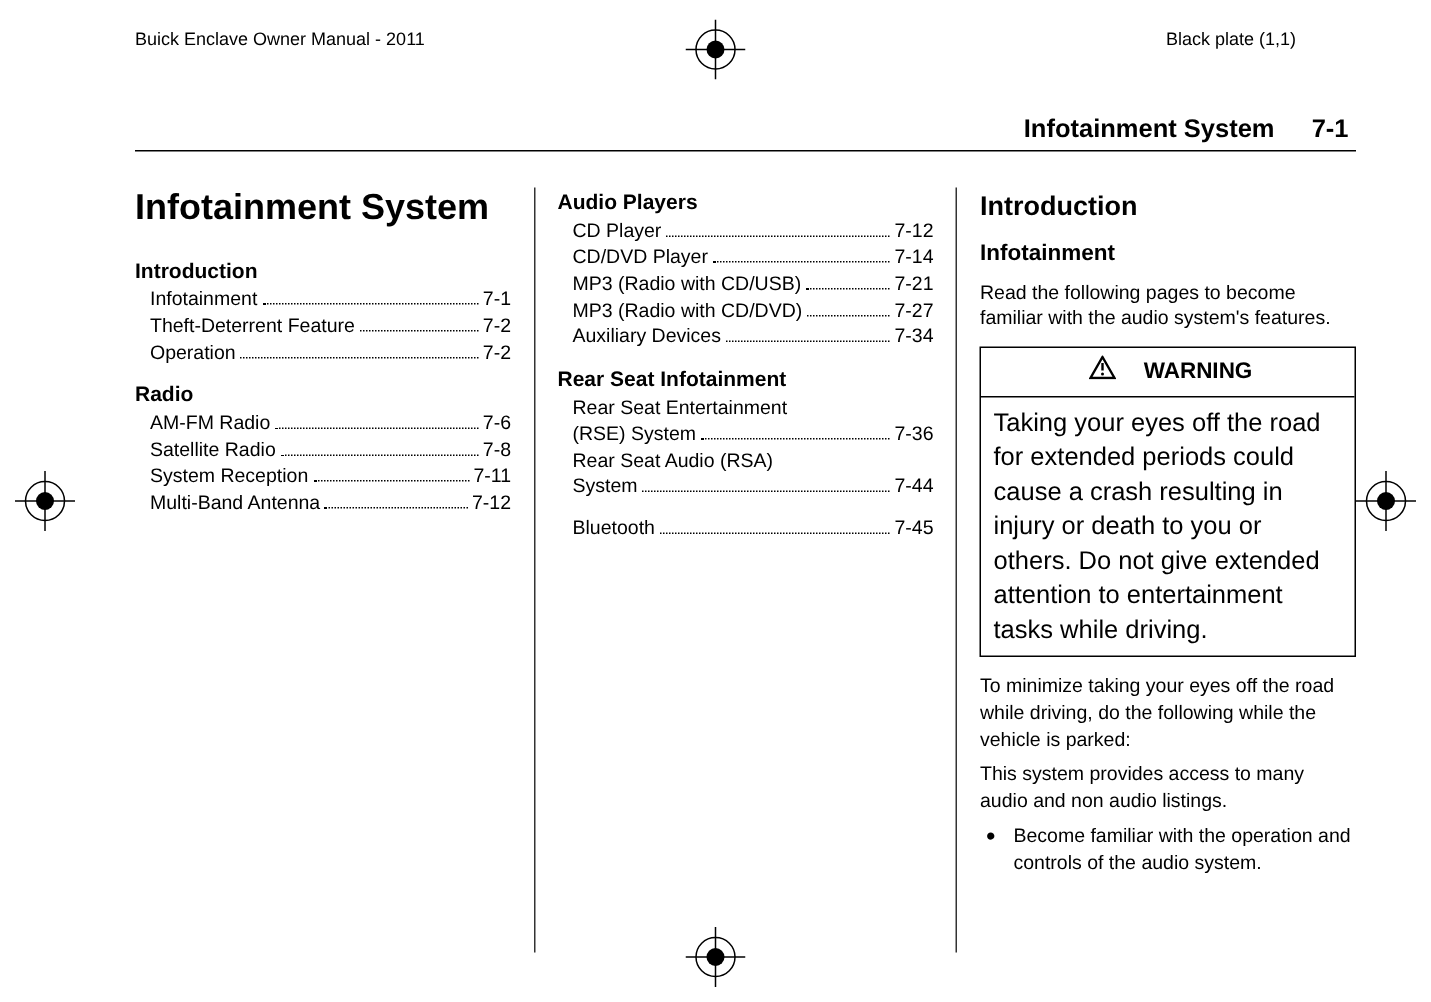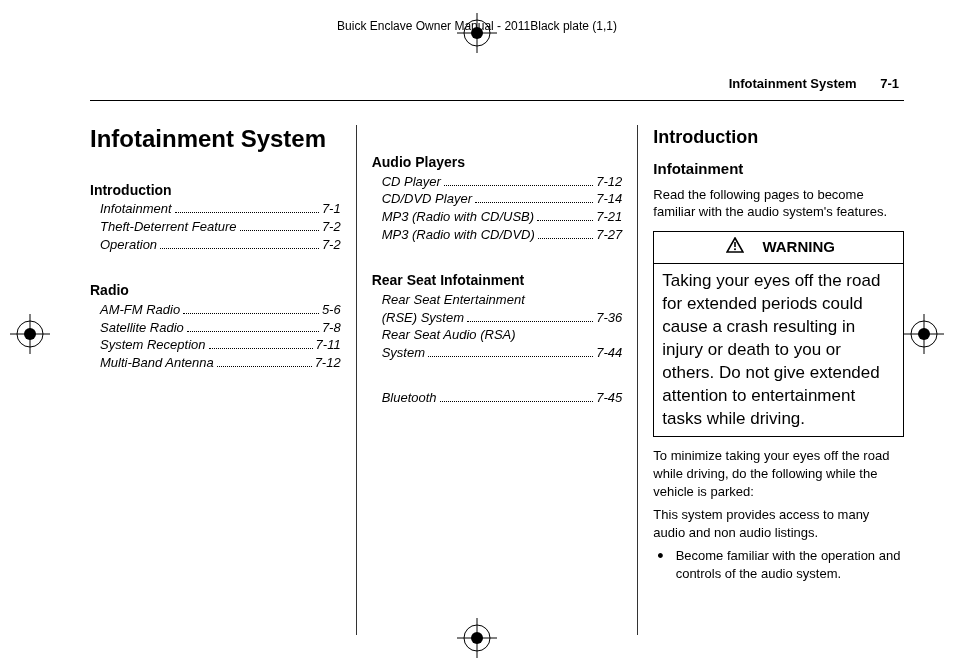--- a/index.html
+++ b/index.html
@@ -9,21 +9,21 @@
     width: 954px;
     height: 668px;
     position: relative;
     color: #000;
     font-size: 13px;
     line-height: 1.35;
   }
   .header-bar {
     position: absolute;
     top: 18px; left: 0; right: 0;
-    display: flex; justify-content: center;
+    display: flex; justify-content: space-between;
     padding: 0 90px 0 90px;
     font-size: 12px;
   }
   .crop-top {
     position: absolute;
     top: 13px; left: 50%; transform: translateX(-50%);
   }
   .crop-left {
     position: absolute; left: 10px; top: 50%; transform: translateY(-50%);
   }
@@ -33,38 +33,38 @@
   .crop-bottom {
     position: absolute; bottom: 10px; left: 50%; transform: translateX(-50%);
   }
   .crop svg { display:block; }
   .rule-top {
     position: absolute; top: 100px; left: 90px; right: 50px;
     border-top: 1.5px solid #000;
   }
   .section-title {
     position: absolute; top: 75px; right: 55px;
-    font-weight: bold; font-size: 13px;
+    font-weight: bold; font-size: 17px;
   }
   .section-title .num { margin-left: 20px; }
   .cols {
     position: absolute;
     top: 125px; left: 90px; right: 50px;
     display: flex;
     gap: 15px;
     height: 510px;
   }
   .col { flex: 1 1 0; }
   .col.mid, .col.right { border-left: 1px solid #333; padding-left: 15px; }
   h1 { font-size: 24px; font-weight: bold; margin-bottom: 18px; line-height:1.15;}
   h2 { font-size: 18px; font-weight: bold; margin-bottom: 10px; }
   h3 { font-size: 15px; font-weight: bold; margin-top: 8px; margin-bottom: 4px; }
-  .toc-group { margin-bottom: 10px; margin-top: 28px; }
+  .toc-group { margin-bottom: 10px; }
   .toc-title { font-weight: bold; font-size: 14px; margin-bottom: 1px; }
-  .toc-row { display: flex; align-items: baseline; padding-left: 10px; font-size:13px;font-style:italic; }
+  .toc-row { display: flex; align-items: baseline; padding-left: 10px; font-size:13px; }
   .toc-label { white-space: pre-wrap; }
   .toc-dots { flex:1; border-bottom: 1.5px dotted #000; margin: 0 3px 3px 3px; min-width:8px; }
   .toc-page { white-space: nowrap; }
   .para { margin: 6px 0; font-size: 13px; }
   .warning-box {
     border: 1.5px solid #000; margin: 10px 0;
   }
   .warning-head {
     font-weight: bold; text-align: left; padding: 5px 10px 5px 14px;
     border-bottom: 1.5px solid #000; font-size: 15px;
@@ -143,21 +143,21 @@
             <span class="toc-label">Operation</span>
             <span class="toc-dots"></span>
             <span class="toc-page">7-2</span>
           </div>
         </div>
         <div class="toc-group">
           <div class="toc-title">Radio</div>
           <div class="toc-row">
             <span class="toc-label">AM-FM Radio</span>
             <span class="toc-dots"></span>
-            <span class="toc-page">5-6</span>
+            <span class="toc-page">7-6</span>
           </div>
           <div class="toc-row">
             <span class="toc-label">Satellite Radio</span>
             <span class="toc-dots"></span>
             <span class="toc-page">7-8</span>
           </div>
           <div class="toc-row">
             <span class="toc-label">System Reception</span>
             <span class="toc-dots"></span>
             <span class="toc-page">7-11</span>
@@ -187,20 +187,25 @@
           </div>
           <div class="toc-row">
             <span class="toc-label">MP3 (Radio with CD/USB)</span>
             <span class="toc-dots"></span>
             <span class="toc-page">7-21</span>
           </div>
           <div class="toc-row">
             <span class="toc-label">MP3 (Radio with CD/DVD)</span>
             <span class="toc-dots"></span>
             <span class="toc-page">7-27</span>
+          </div>
+          <div class="toc-row">
+            <span class="toc-label">Auxiliary Devices</span>
+            <span class="toc-dots"></span>
+            <span class="toc-page">7-34</span>
           </div>
         </div>
         <div class="toc-group">
           <div class="toc-title">Rear Seat Infotainment</div>
           <div class="toc-row">
             <span class="toc-label">Rear Seat Entertainment</span>
           </div>
           <div class="toc-row cont">
             <span class="toc-label">(RSE) System</span>
             <span class="toc-dots"></span>

